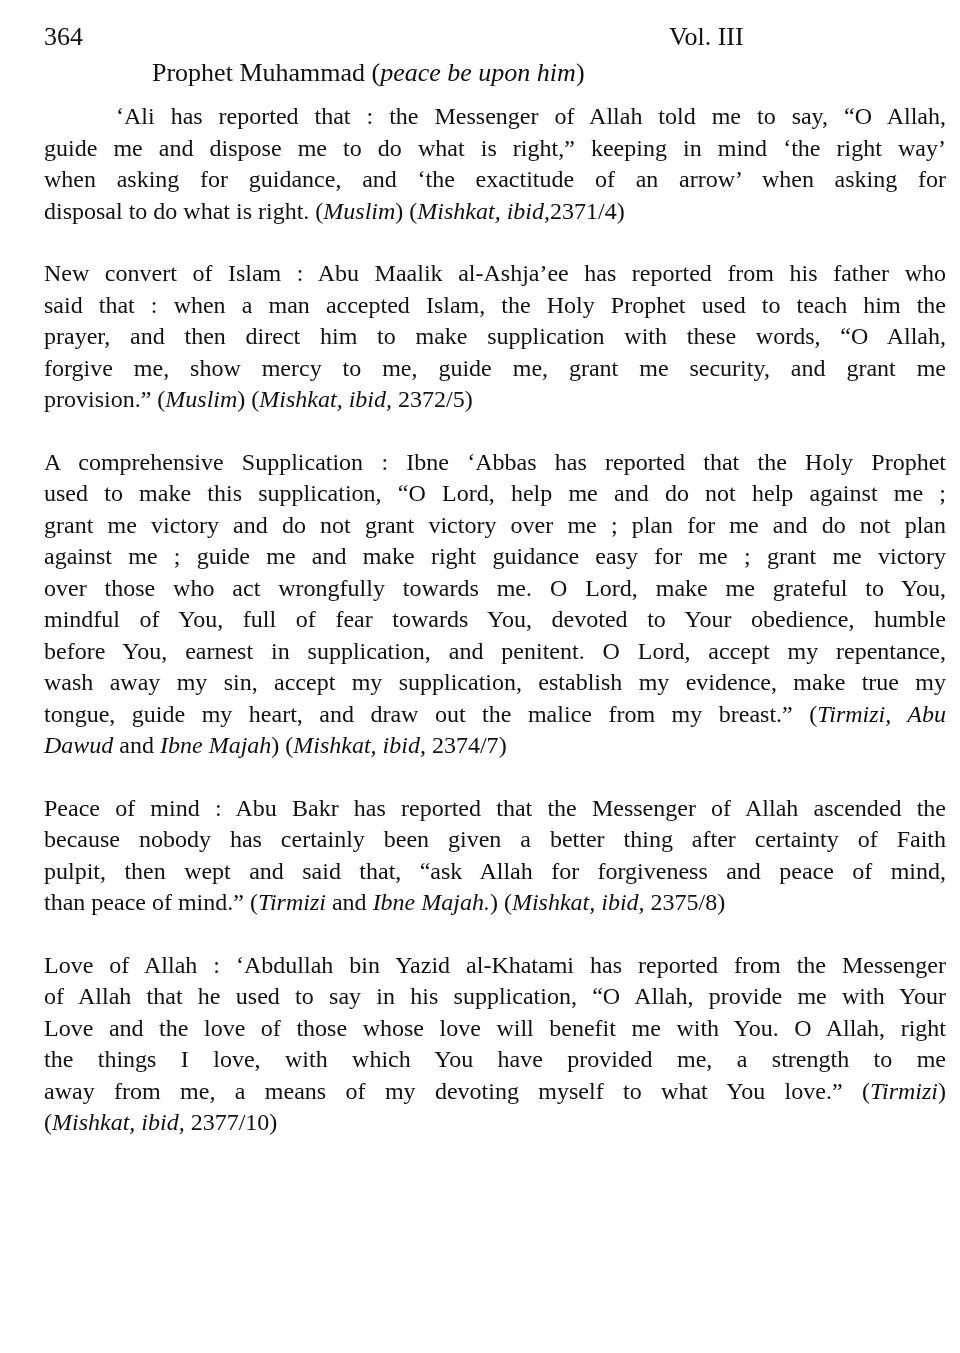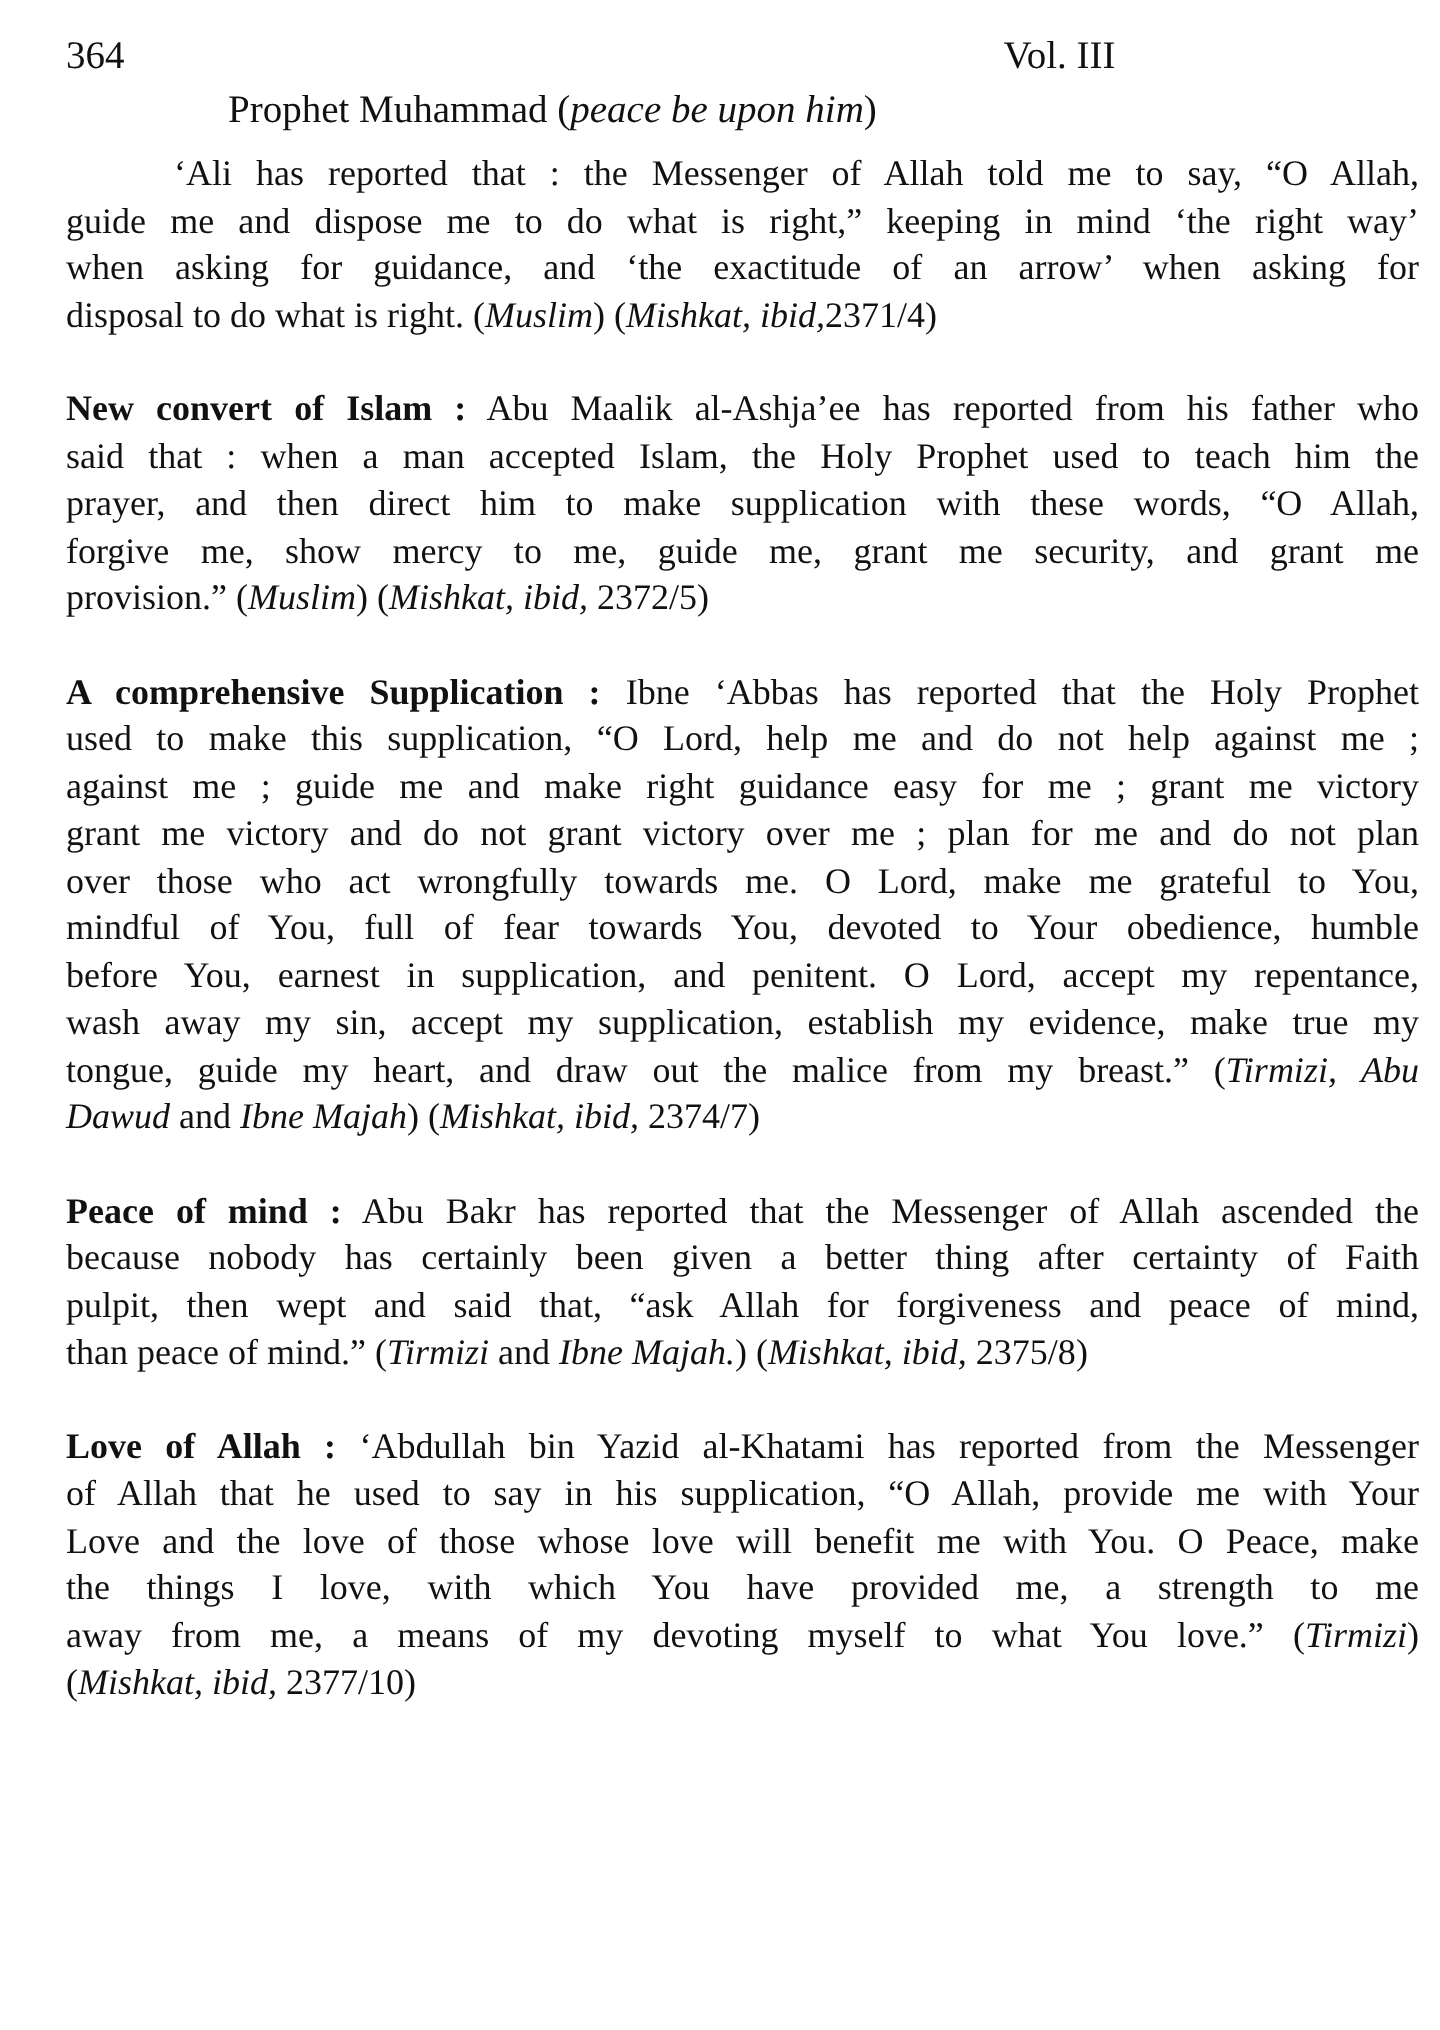--- a/index.html
+++ b/index.html
@@ -53,21 +53,21 @@
       white-space: nowrap;
       overflow: visible;
     }
     .line.last {
       text-align-last: left;
     }
     .line.indent {
       padding-left: 72px;
     }
     .line > span { white-space: pre; }
-    b { font-weight: bold; }
+    b { font-weight: normal; }
     i { font-style: italic; }
   </style>
 </head>
 <body>
 
 <div class="page">
 
   <div class="running-head">
     <span class="pg">364</span>
     <span class="title"><span>Prophet Muhammad</span> (<i>peace be upon him</i>)</span>
@@ -87,40 +87,40 @@
       <div class="line"><b>New convert of Islam :</b> <span>Abu Maalik al-Ashja’ee has reported from his father who</span></div>
       <div class="line">said that : when a man accepted Islam, the Holy Prophet used to teach him the</div>
       <div class="line">prayer, and then direct him to make supplication with these words, “O Allah,</div>
       <div class="line">forgive me, show  mercy  to me, guide me, grant me security, and grant me</div>
       <div class="line last"><span>provision.”</span> (<i>Muslim</i>) (<i>Mishkat, ibid,</i><span> 2372/5</span>)</div>
     </div>
 
     <div class="para">
       <div class="line"><b>A comprehensive Supplication :</b> <span>Ibne ‘Abbas has reported that the Holy Prophet</span></div>
       <div class="line">used to make this supplication, “O Lord, help me and do not  help against me ;</div>
+      <div class="line">grant me victory and do not grant victory over me ; plan for me and do not plan</div>
       <div class="line">against me ; guide me and make right guidance easy for me ; grant me victory</div>
-      <div class="line">grant me victory and do not grant victory over me ; plan for me and do not plan</div>
       <div class="line">over those who act wrongfully towards me. O Lord, make me grateful to You,</div>
       <div class="line">mindful of You, full of fear towards You, devoted to Your obedience, humble</div>
       <div class="line">before You, earnest in supplication, and penitent. O Lord, accept my repentance,</div>
       <div class="line">wash away my sin, accept my supplication, establish my evidence, make true my</div>
       <div class="line"><span>tongue, guide my heart, and draw out the malice from my breast.”</span> (<i>Tirmizi, Abu</i></div>
       <div class="line last"><i>Dawud</i> <span>and</span> <i>Ibne Majah</i>) (<i>Mishkat, ibid,</i><span> 2374/7</span>)</div>
     </div>
 
     <div class="para">
       <div class="line"><b>Peace of mind :</b> <span>Abu Bakr has reported that the Messenger of Allah ascended the</span></div>
       <div class="line">because nobody has certainly been given a better thing after certainty of Faith</div>
       <div class="line">pulpit, then wept and said that, “ask Allah for forgiveness and peace of mind,</div>
       <div class="line last"><span>than peace of mind.”</span> (<i>Tirmizi</i> <span>and</span> <i>Ibne Majah.</i>) (<i>Mishkat, ibid,</i><span> 2375/8</span>)</div>
     </div>
 
     <div class="para">
       <div class="line"><b>Love of Allah :</b> <span>‘Abdullah bin Yazid al-Khatami has reported from the Messenger</span></div>
       <div class="line">of Allah that he used to say in his supplication, “O Allah, provide me with Your</div>
-      <div class="line">Love and the love of those whose love will benefit me with You. O Peace, make</div>
+      <div class="line">Love and the love of those whose love will benefit me with You. O Allah, right</div>
       <div class="line">the things I love, with which You have provided  me,  a  strength  to  me</div>
       <div class="line"><span>away from me, a means of my devoting myself to what You love.”</span> (<i>Tirmizi</i>)</div>
       <div class="line last">(<i>Mishkat, ibid,</i><span> 2377/10</span>)</div>
     </div>
 
   </div>
 </div>
 
 </body></html>

